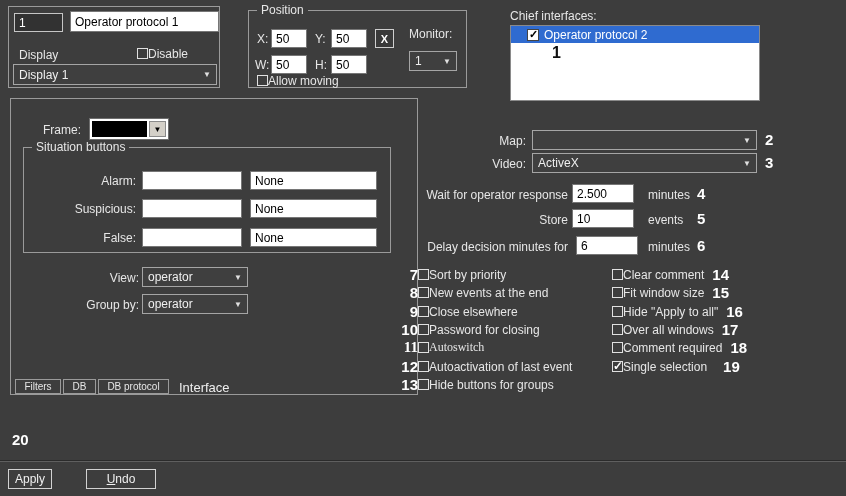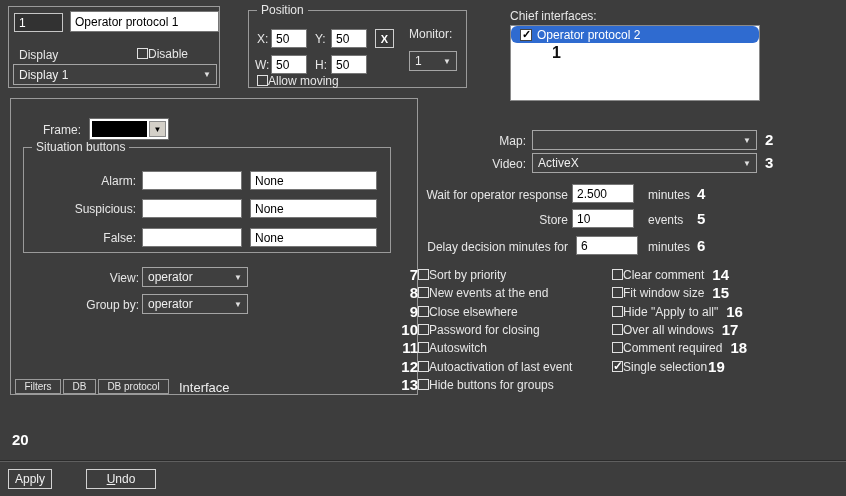--- a/index.html
+++ b/index.html
@@ -22,21 +22,21 @@
   .combo .arrow { position: absolute; right: 1px; top: 1px; bottom: 1px; width: 16px;
            display: flex; align-items: center; justify-content: center; font-size: 8px; color: #e0e0e0; }
   .checkrow { position: absolute; display: flex; align-items: center; gap: 0; height: 15px; white-space: nowrap; }
   .checkbox { width: 11px; height: 11px; border: 1px solid #e0e0e0; background: #3d3d3d; position: relative; flex: none; }
   .checkbox.checked::after { content: "✓"; position: absolute; left: 0; top: -3px; font-size: 12px; font-weight: bold; color: #fff; }
   .numcol { width: 22px; text-align: right; display: inline-block; }
   .rownum { font-weight: bold; font-size: 15px; color: #fff; }
   .ann { position: absolute; font-weight: bold; font-size: 15px; color: #fff; white-space: nowrap; }
   .ann.dark { color: #101010; font-size: 16px; }
   .listbox { position: absolute; background: #fff; border: 1px solid #8a8a8a; color: #000; overflow: hidden; }
-  .listitem { height: 17px; display: flex; align-items: center; gap: 5px; padding: 0 9px; border-radius: 6px; }
+  .listitem { height: 17px; display: flex; align-items: center; gap: 5px; padding: 0 16px; }
   .listitem.selected { background: #2f6bd0; color: #fff; }
   .wcheck { width: 12px; height: 12px; background: #fff; border: 1px solid #444; position: relative; flex: none; }
   .wcheck.checked::after { content: "✓"; position: absolute; left: 1px; top: -2px; font-size: 11px; font-weight: bold; color: #000; }
   .xbtn { position: absolute; background: #3a3a3a; border: 1px solid #cfcfcf; color: #fff;
           font-weight: bold; font-size: 11px; display: flex; align-items: center; justify-content: center;
           font-family: "Liberation Sans", sans-serif; }
   .colorcombo { position: absolute; width: 80px; height: 22px; background: #fff; border: 1px solid #6e6e6e; display: flex; }
   .swatch { flex: 1; margin: 2px; background: #000; }
   .dropbtn { width: 17px; margin: 2px 2px 2px 0; background: #d4d0c8; border: 1px solid #8a8a8a;
              display: flex; align-items: center; justify-content: center; color: #000; font-size: 8px; }
@@ -190,21 +190,21 @@
   <div class="checkrow" style="left:396px;top:304px;">
     <span class="rownum numcol">9</span>
     <span class="checkbox"></span>
     <span>Close elsewhere</span>
   </div>
   <div class="checkrow" style="left:396px;top:322px;">
     <span class="rownum numcol">10</span>
     <span class="checkbox"></span>
     <span>Password for closing</span>
   </div>
-  <div class="checkrow" style="left:396px;top:340px;">
+  <div class="checkrow" style="left:396px;top:340px;font-family:Liberation Serif, serif;">
     <span class="rownum numcol">11</span>
     <span class="checkbox"></span>
     <span>Autoswitch</span>
   </div>
   <div class="checkrow" style="left:396px;top:359px;">
     <span class="rownum numcol">12</span>
     <span class="checkbox"></span>
     <span>Autoactivation of last event</span>
   </div>
   <div class="checkrow" style="left:396px;top:377px;">
@@ -234,21 +234,21 @@
     <span class="rownum" style="margin-left:8px;">17</span>
   </div>
   <div class="checkrow" style="left:612px;top:340px;">
     <span class="checkbox"></span>
     <span>Comment required</span>
     <span class="rownum" style="margin-left:8px;">18</span>
   </div>
   <div class="checkrow" style="left:612px;top:359px;">
     <span class="checkbox checked"></span>
     <span>Single selection</span>
-    <span class="rownum" style="margin-left:1px;">19</span>
+    <span class="rownum" style="margin-left:16px;">19</span>
   </div>
 
   <div class="ann" style="left:12px;top:431px;">20</div>
   <div class="separator" style="top:460px;"></div>
   <button class="btn" style="left:8px;top:469px;width:44px;height:20px;justify-content:center;">
     <span class="btnlabel">Apply</span>
   </button>
   <button class="btn" style="left:86px;top:469px;width:70px;height:20px;">
     <span class="btnlabel undo">Undo</span>
   </button>

